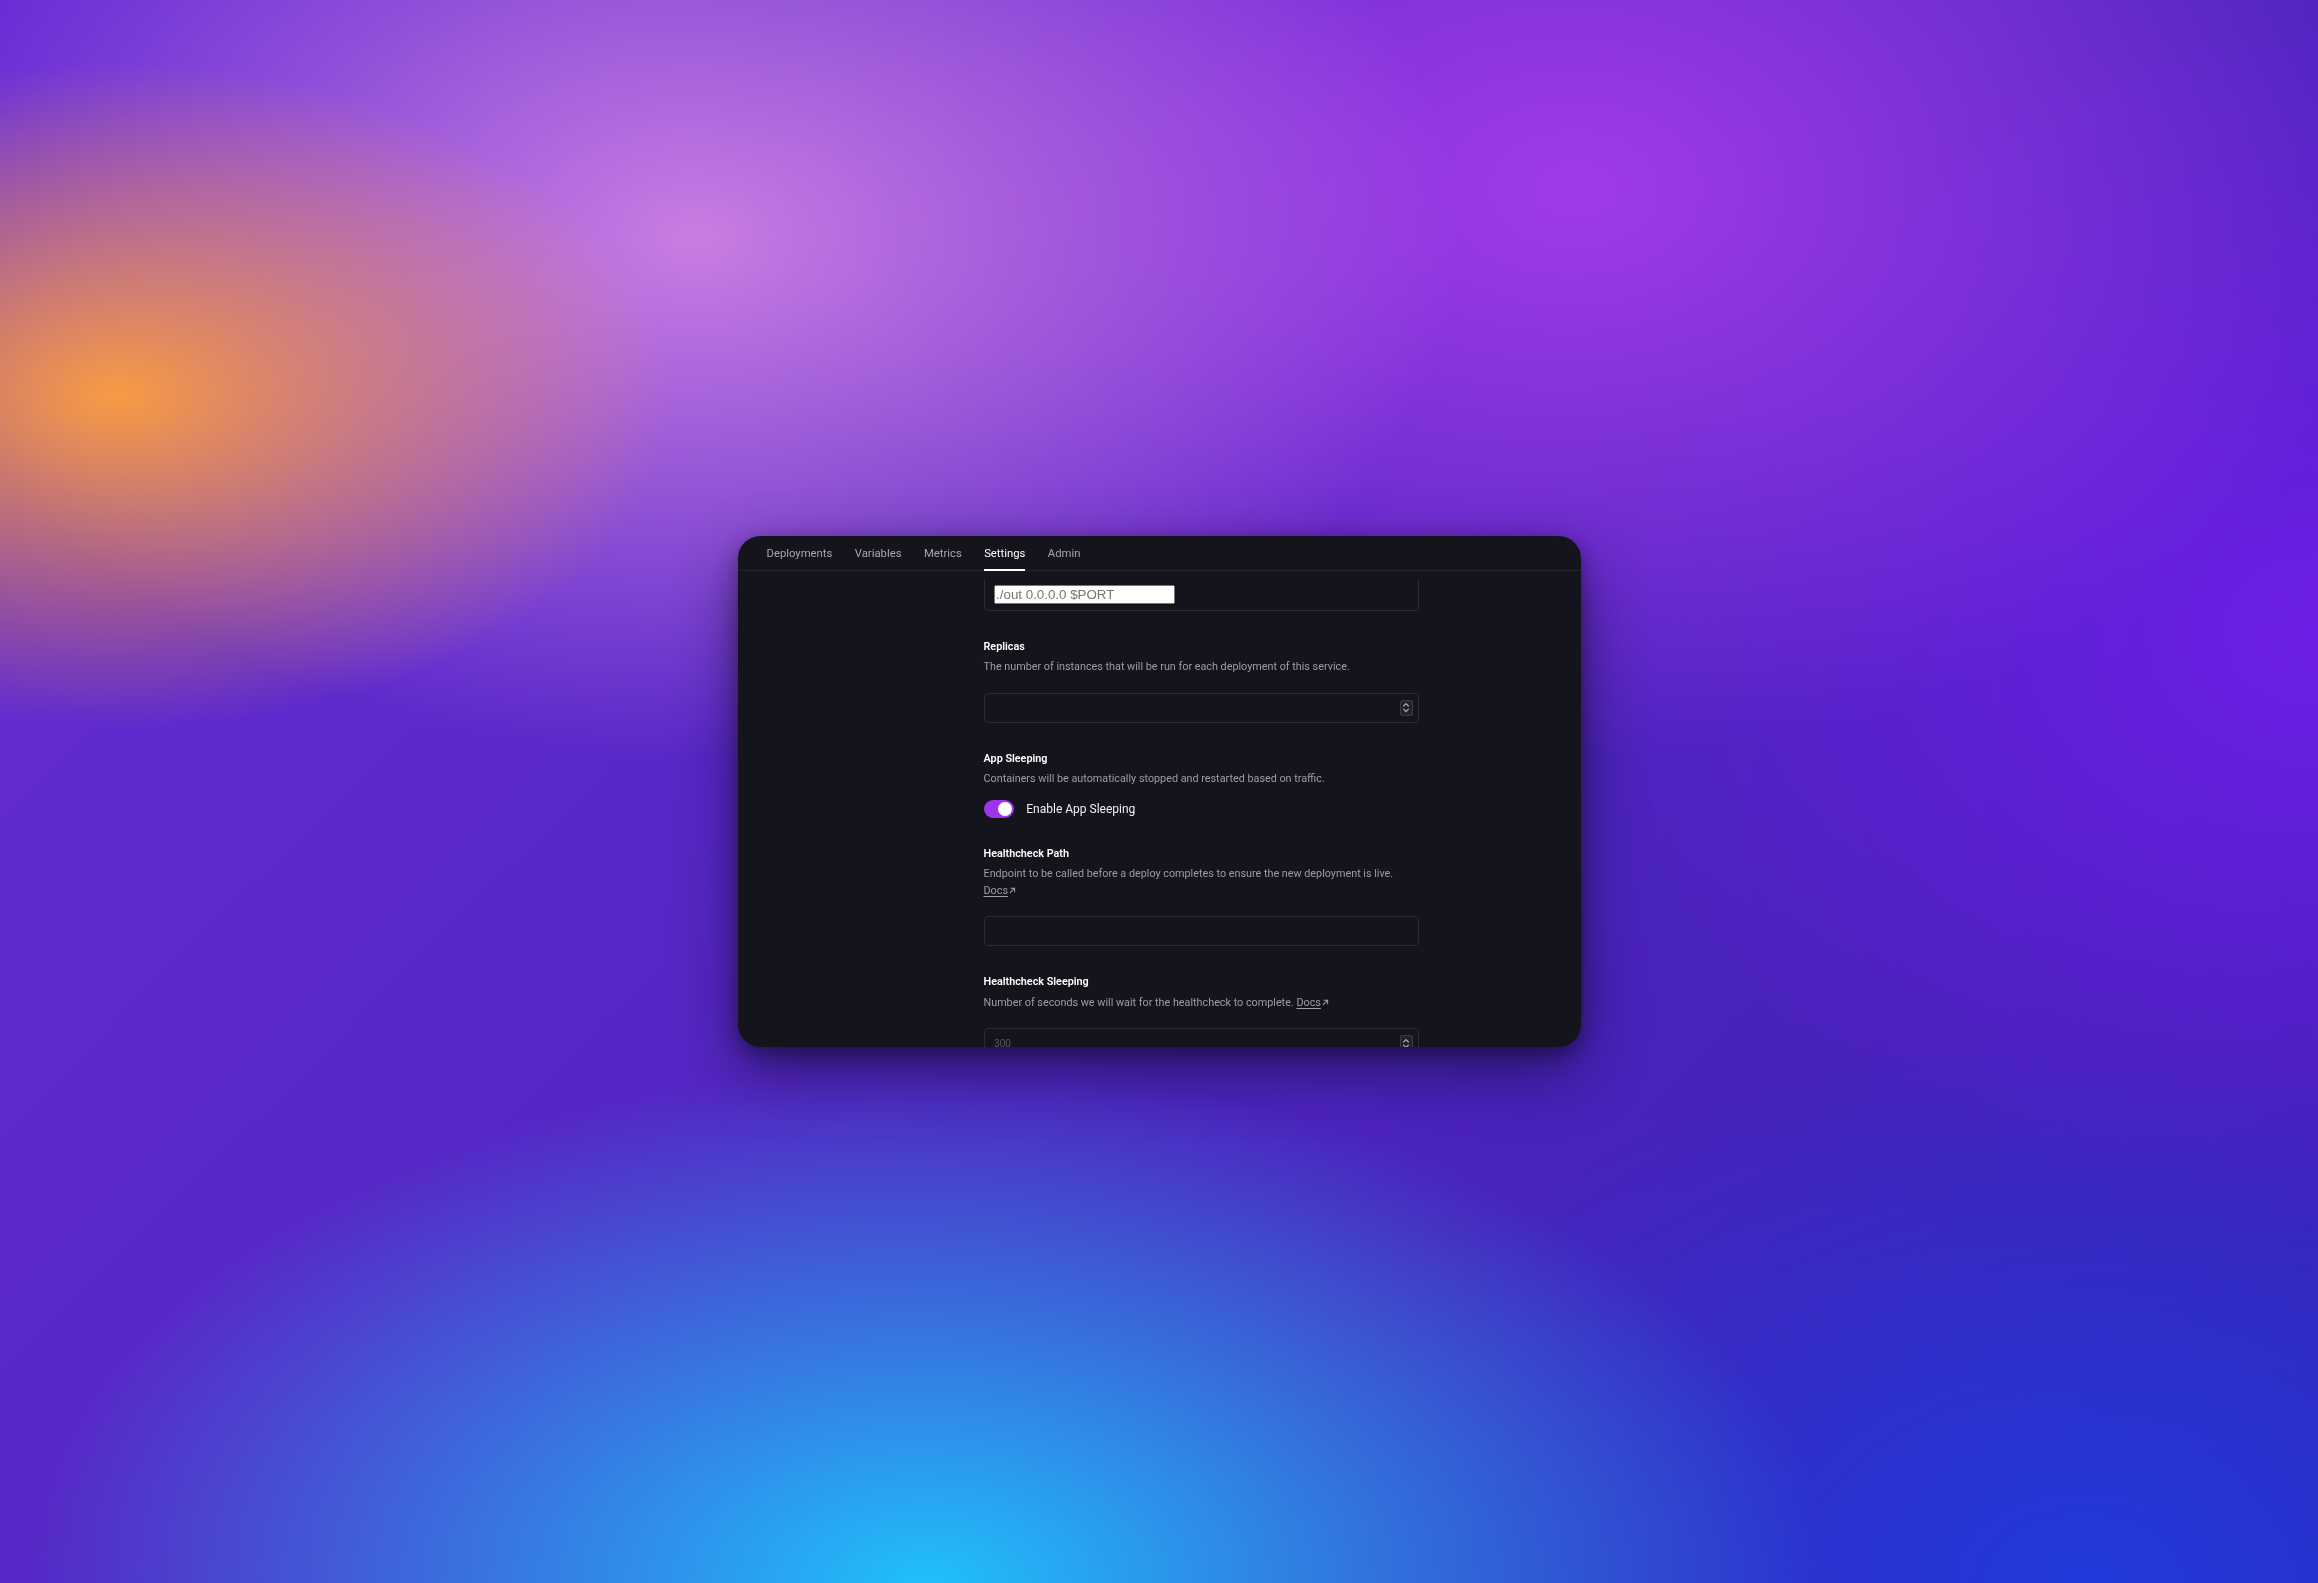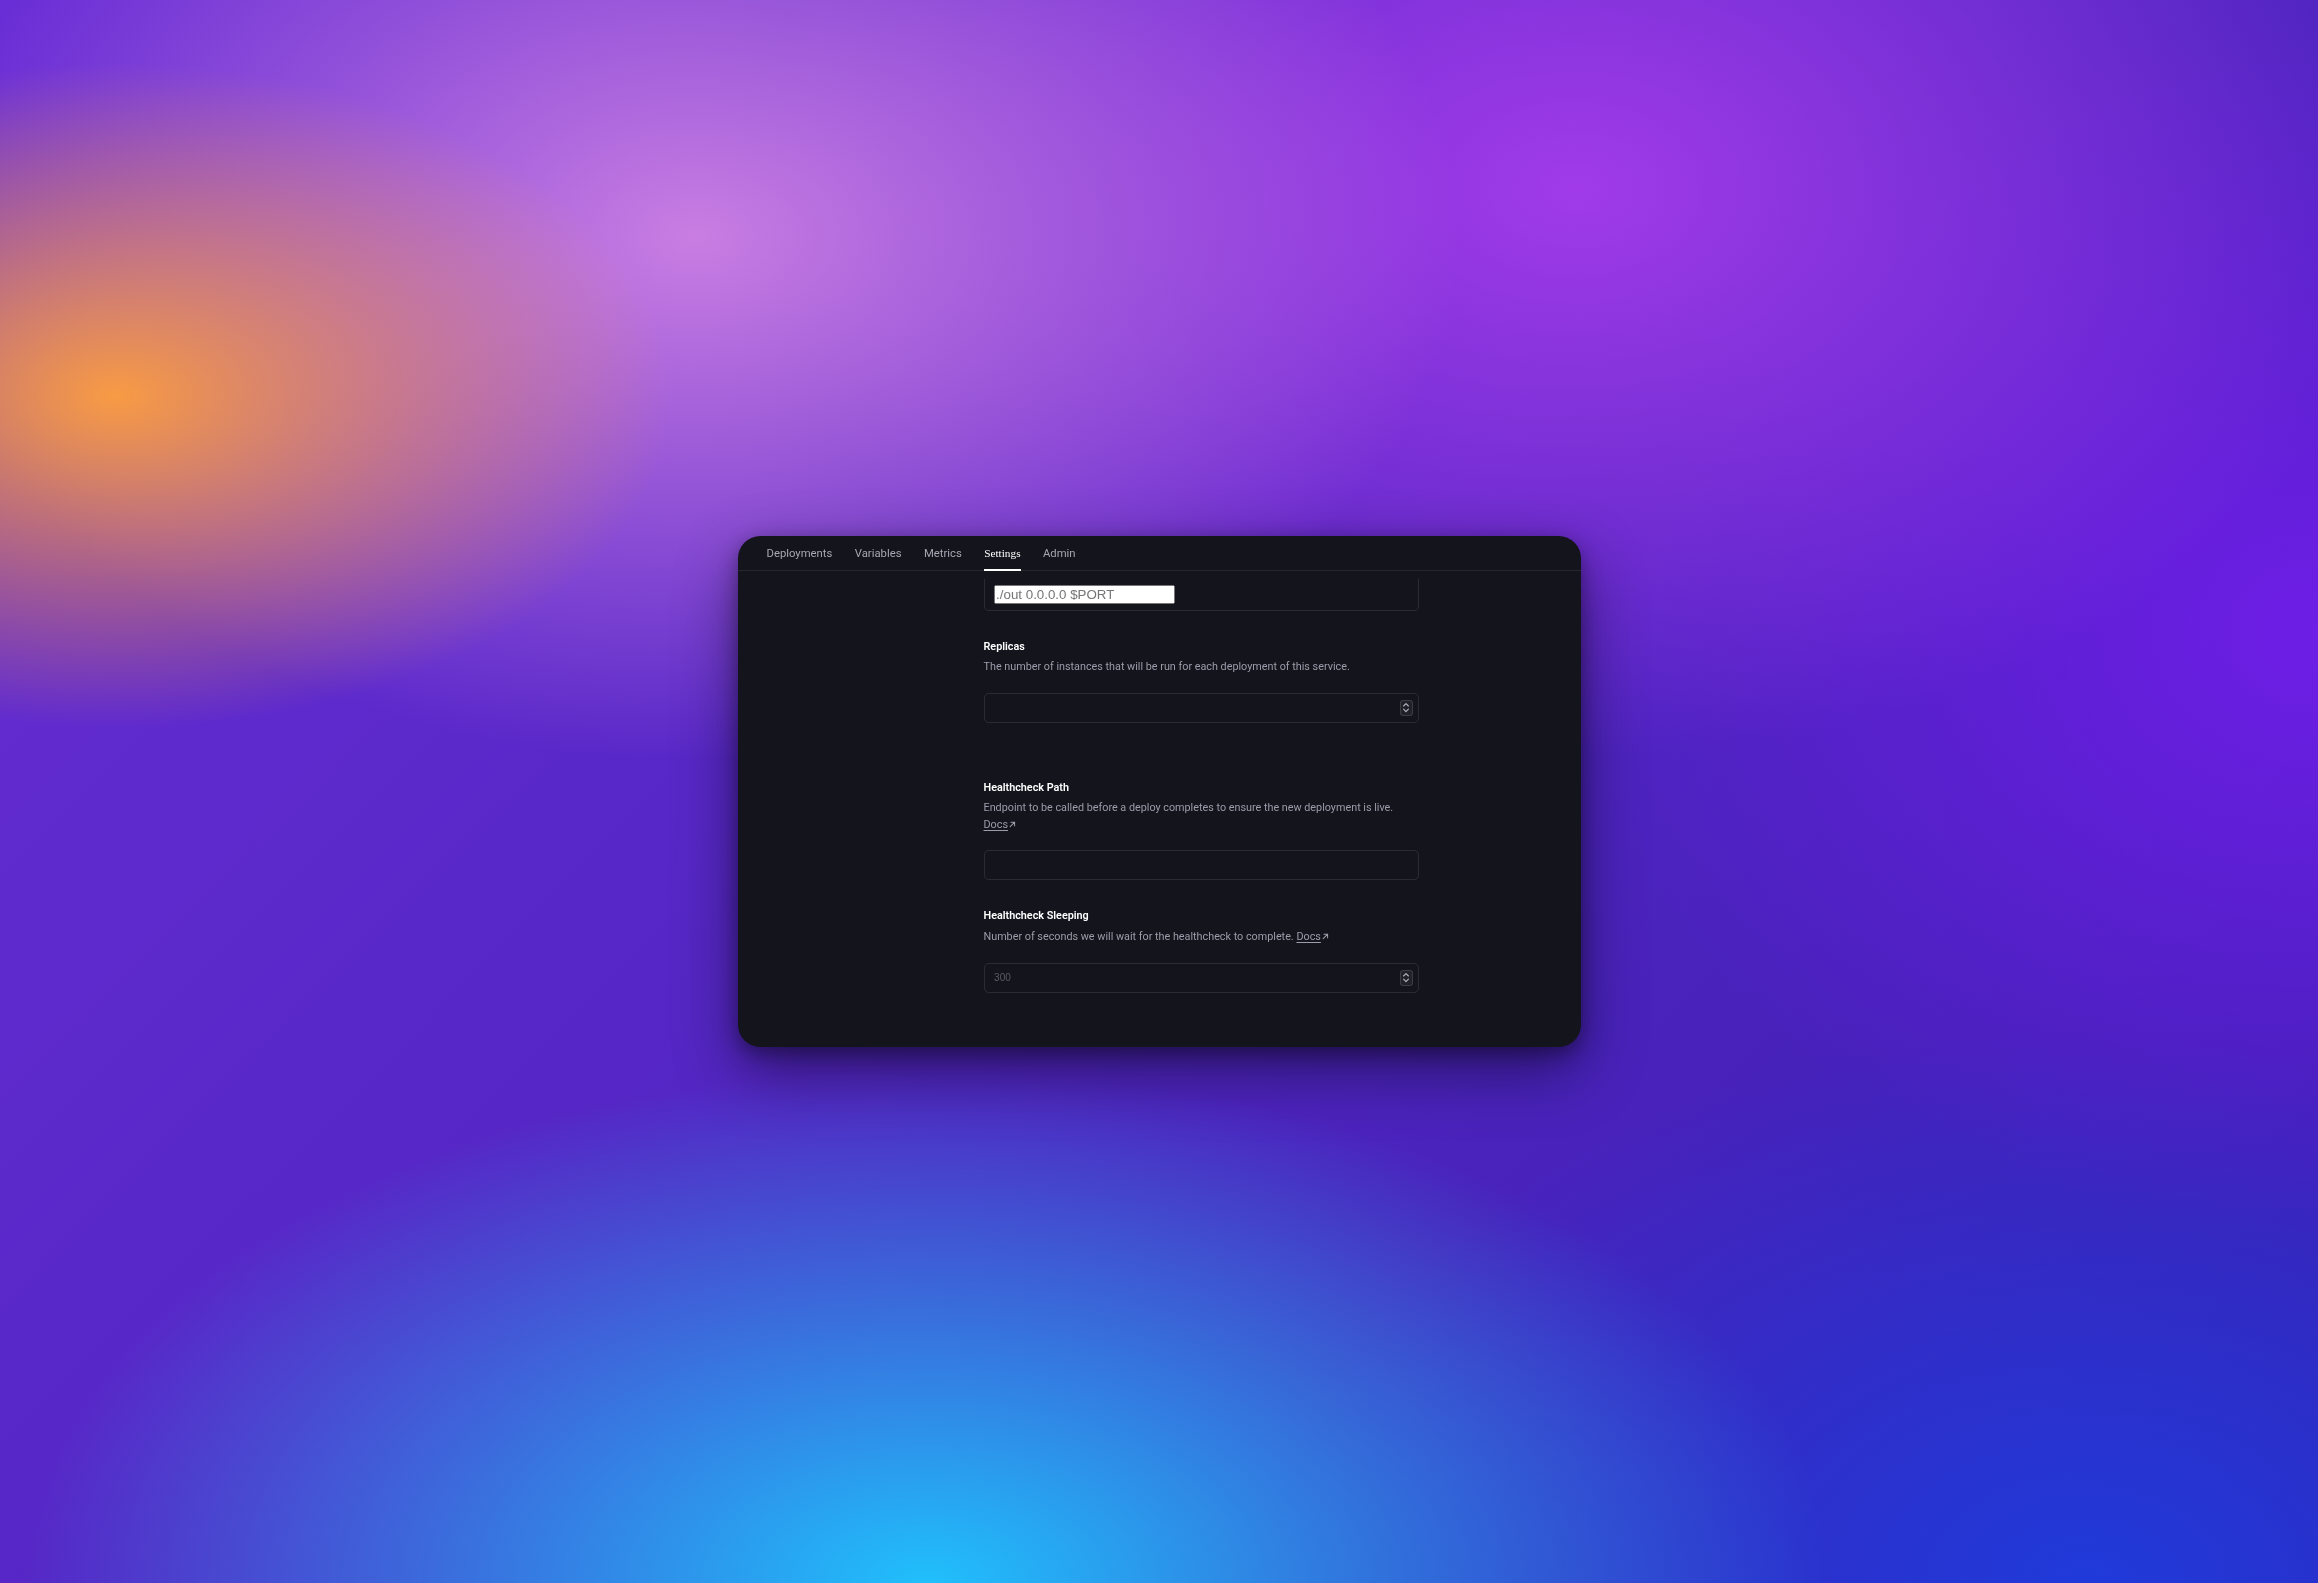--- a/index.html
+++ b/index.html
@@ -48,21 +48,20 @@
     font-size: 11.3px;
     font-weight: 400;
     height: 100%;
     display: flex;
     align-items: center;
     cursor: pointer;
     position: relative;
   }
   .tab.active {
     color: #ffffff;
-    font-family: Liberation Serif, serif;
   }
   .tab.active::after {
     content: "";
     position: absolute;
     left: 0; right: 0; bottom: -0.8px;
     height: 1.6px;
     background: #ffffff;
   }
 
   .content {
@@ -213,20 +212,30 @@
             <svg width="8" height="11.2" viewBox="0 0 10 14" fill="none">
               <path d="M2 5 L5 2 L8 5" stroke="#b6b6c2" stroke-width="1.4" stroke-linecap="round" stroke-linejoin="round"></path>
               <path d="M2 9 L5 12 L8 9" stroke="#b6b6c2" stroke-width="1.4" stroke-linecap="round" stroke-linejoin="round"></path>
             </svg>
           </div>
         </div>
       </div>
 
       <div class="gap-sm"></div>
 
+      <div class="section">
+        <div class="section-title">App Sleeping</div>
+        <div class="section-desc">Containers will be automatically stopped and restarted based on traffic.</div>
+        <div class="toggle-row">
+          <div class="toggle">
+            <div class="knob"></div>
+          </div>
+          <div class="toggle-label">Enable App Sleeping</div>
+        </div>
+      </div>
 
       <div class="gap-sm"></div>
 
       <div class="section">
         <div class="section-title">Healthcheck Path</div>
         <div class="section-desc">
           <span>Endpoint to be called before a deploy completes to ensure the new deployment is live. </span>
           <span class="docs-link">
             <span>Docs</span>
             <svg viewBox="0 0 12 12" fill="none">

